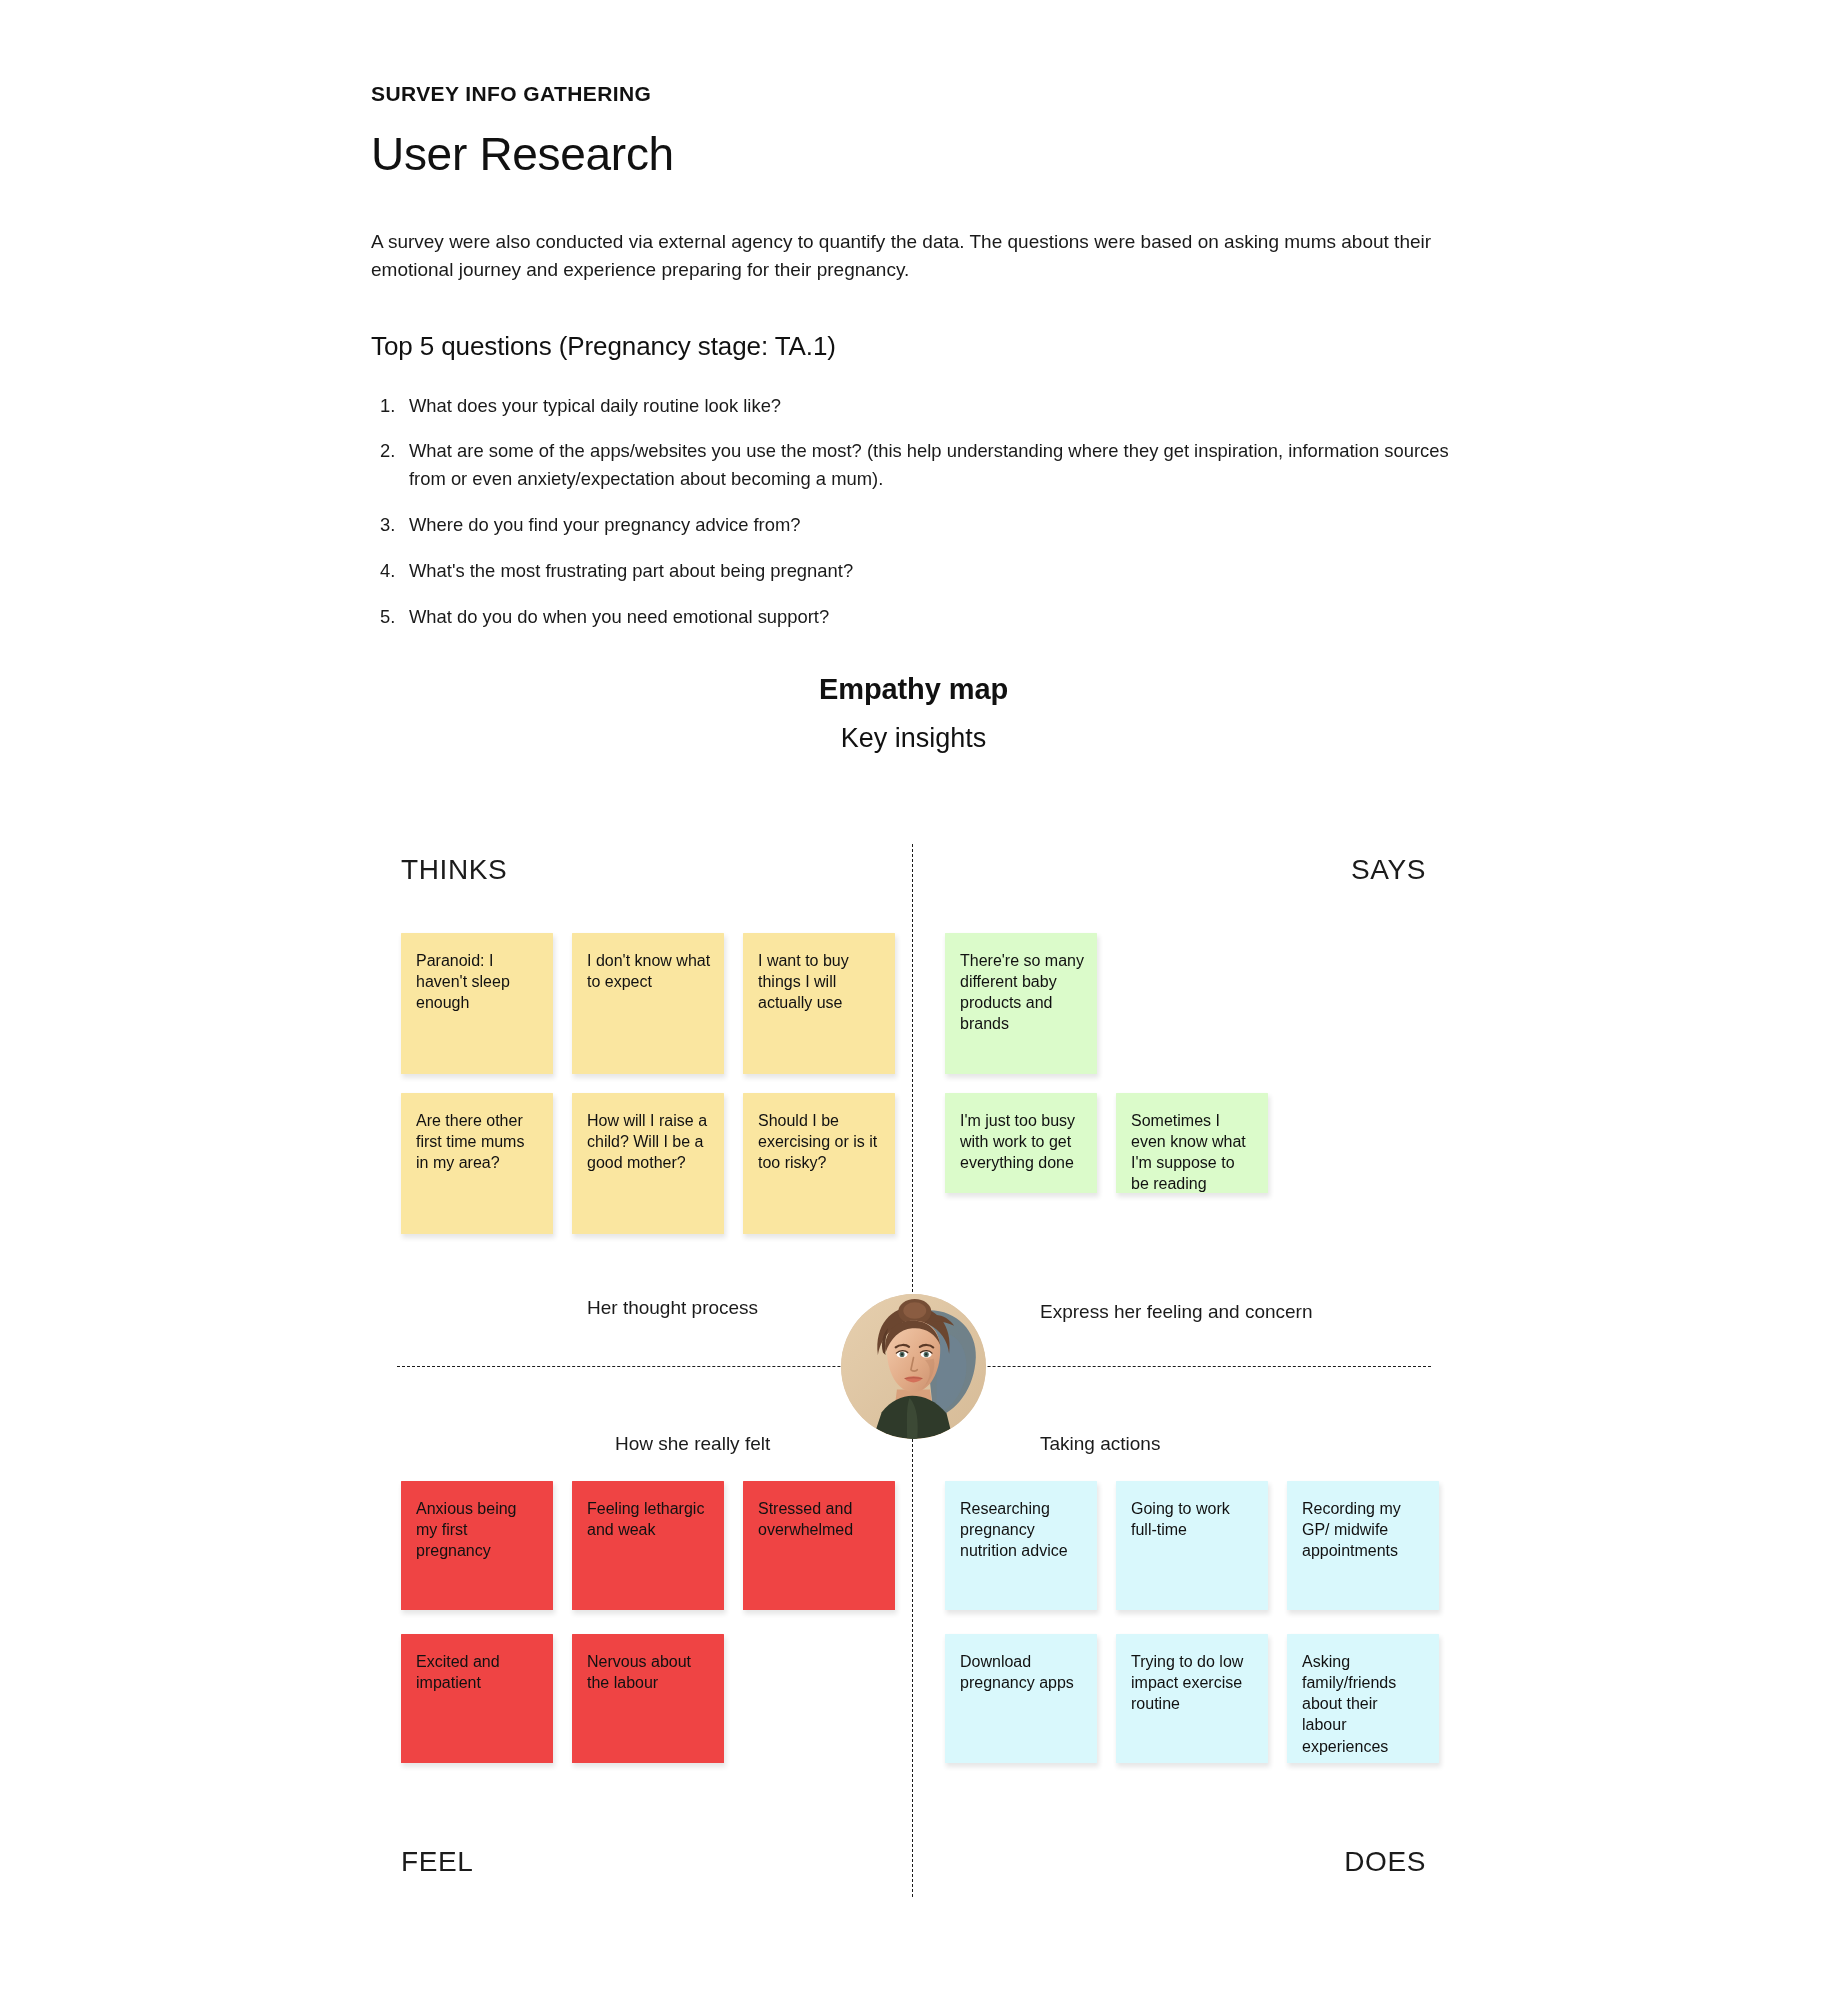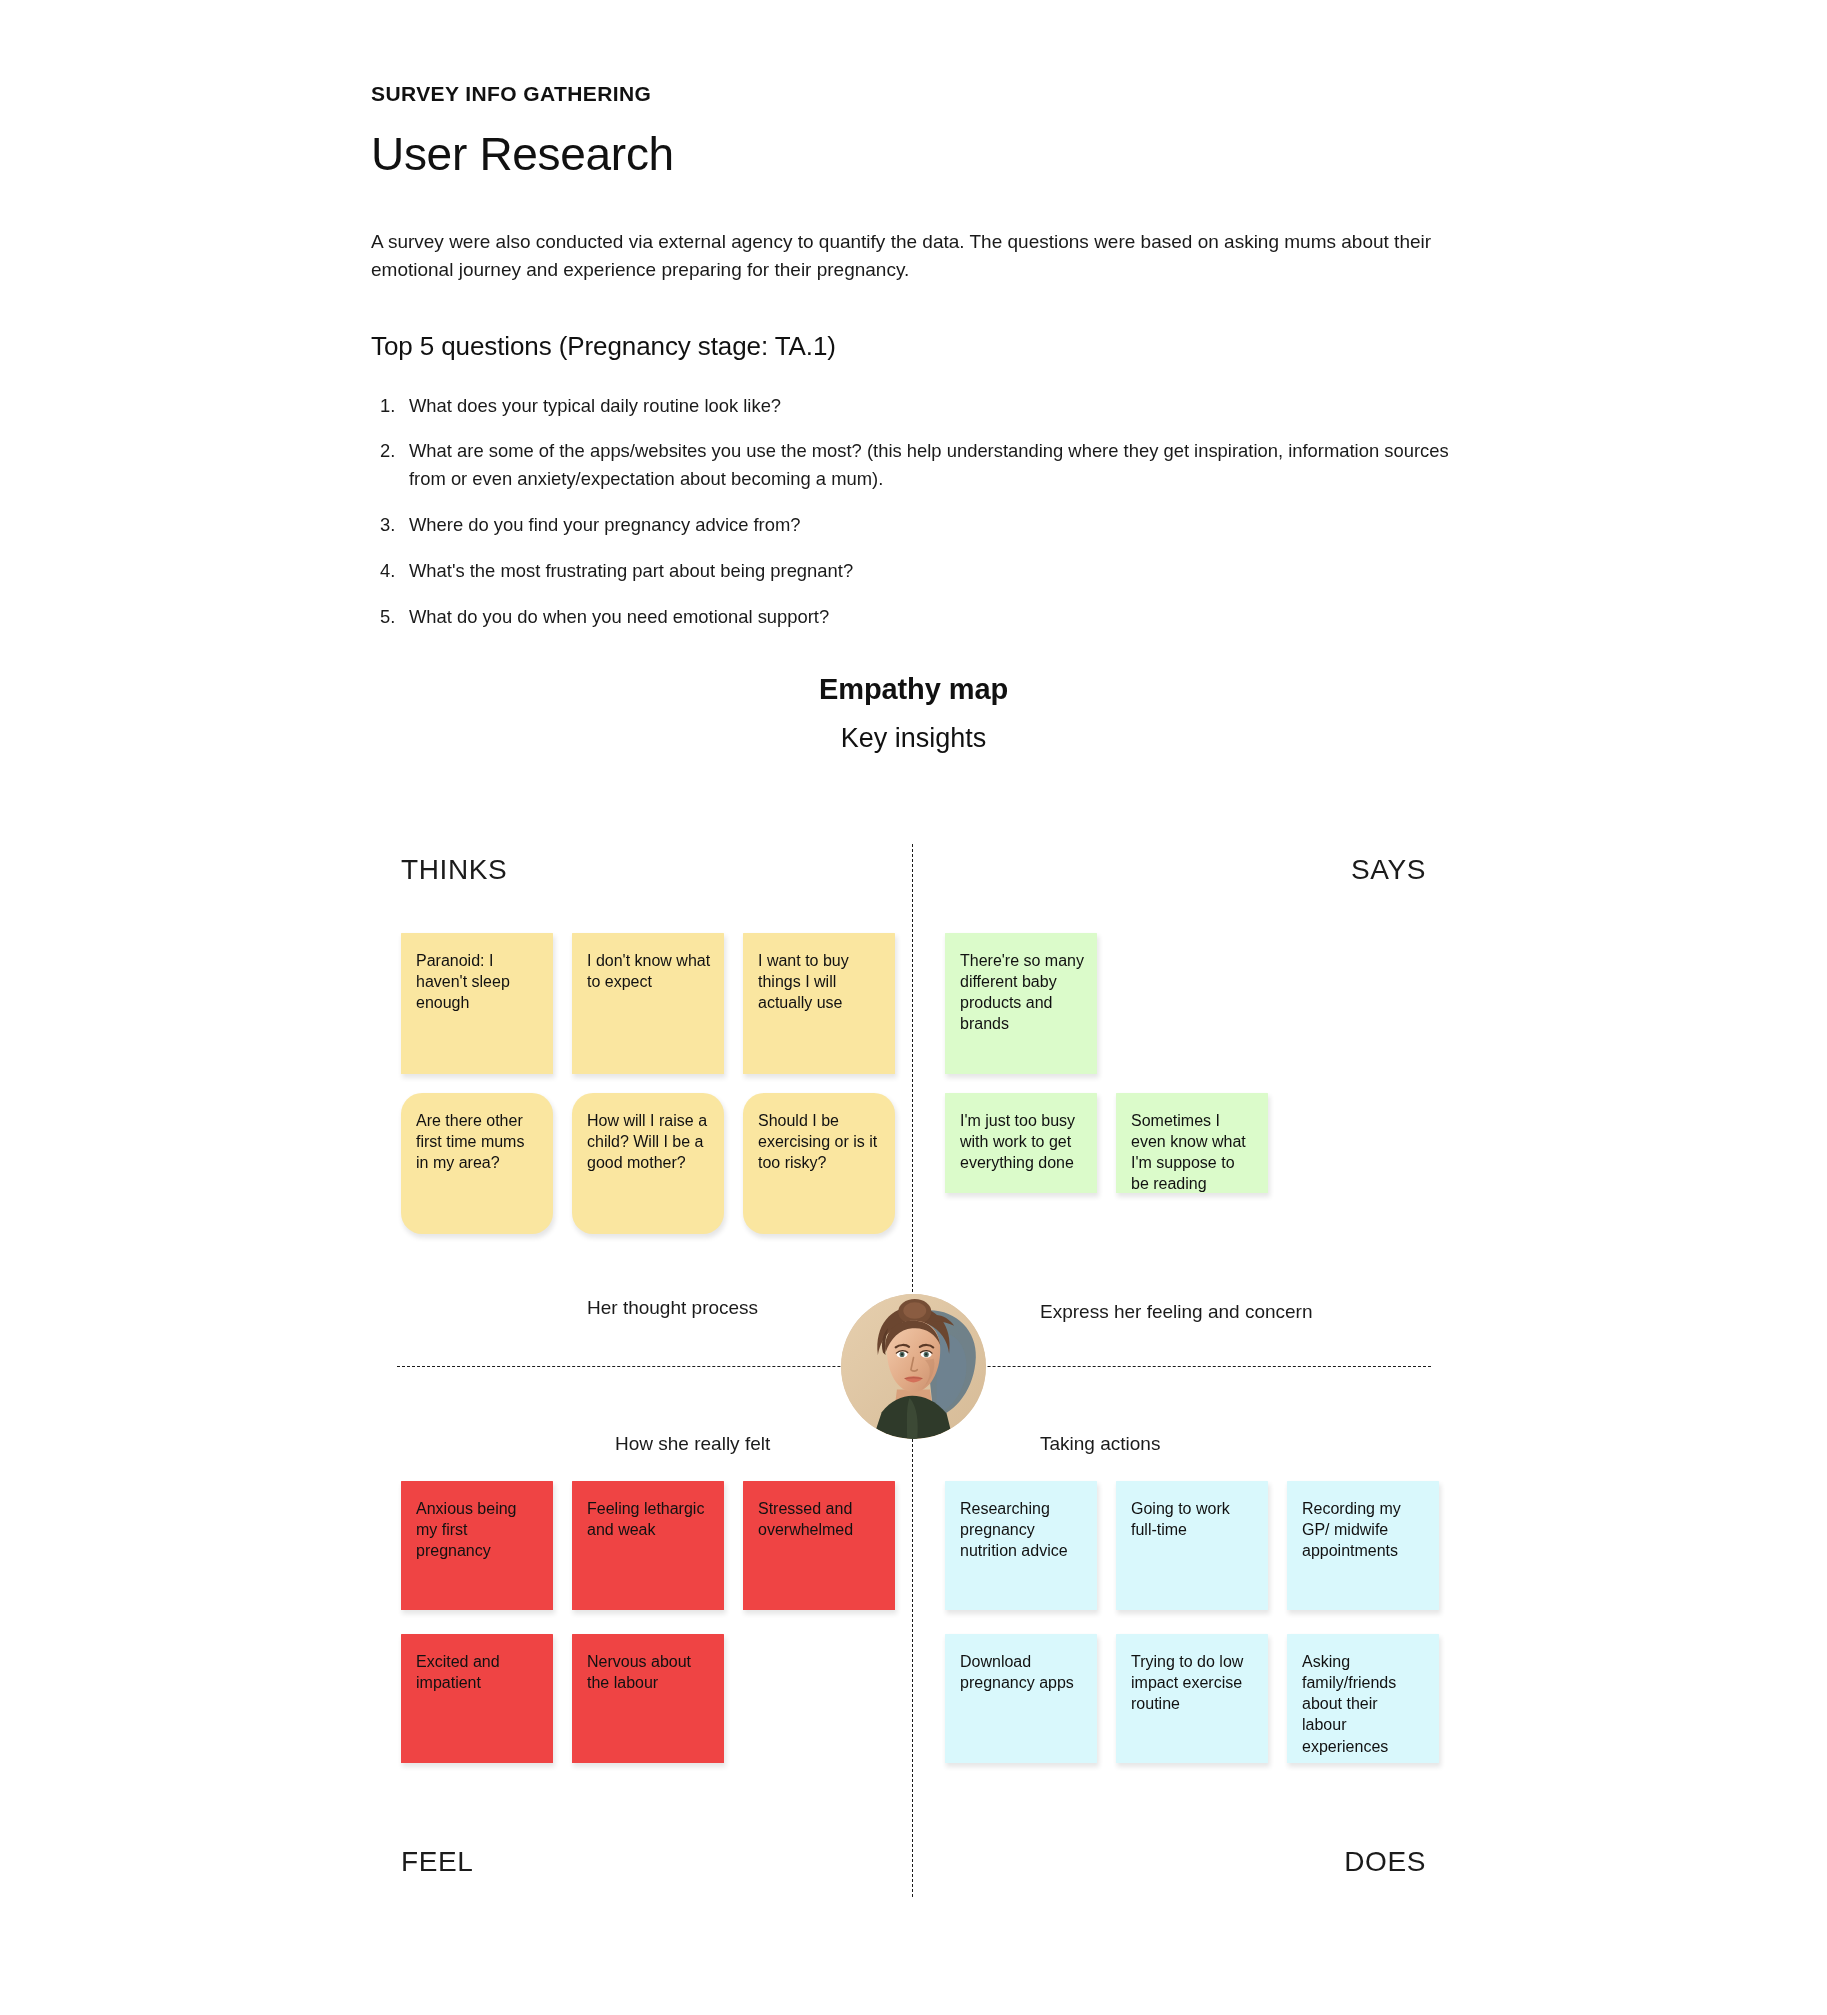--- a/index.html
+++ b/index.html
@@ -189,21 +189,21 @@
   }
   .note.yellow { background: #FAE6A0; }
   .note.green  { background: #DBFBCA; }
   .note.pink   { background: #ef4444; }
   .note.blue   { background: #D9F8FC; }
 
   
   .grid-thinks-1 { left: 401px;  top: 933px; }
   .grid-thinks-1 .note { height: 141px; }
   .grid-thinks-2 { left: 401px;  top: 1093px; }
-  .grid-thinks-2 .note { height: 141px; border-radius: 21px; }
+  .grid-thinks-2 .note { height: 141px; }
   
   .grid-says-1 { left: 945px; top: 933px; }
   .grid-says-1 .note { height: 141px; }
   .grid-says-2 { left: 945px; top: 1093px; }
   .grid-says-2 .note { height: 100px; }
   
   .grid-feel-1 { left: 401px;  top: 1481px; }
   .grid-feel-1 .note { height: 129px; }
   .grid-feel-2 { left: 401px;  top: 1634px; }
   .grid-feel-2 .note { height: 129px; }

